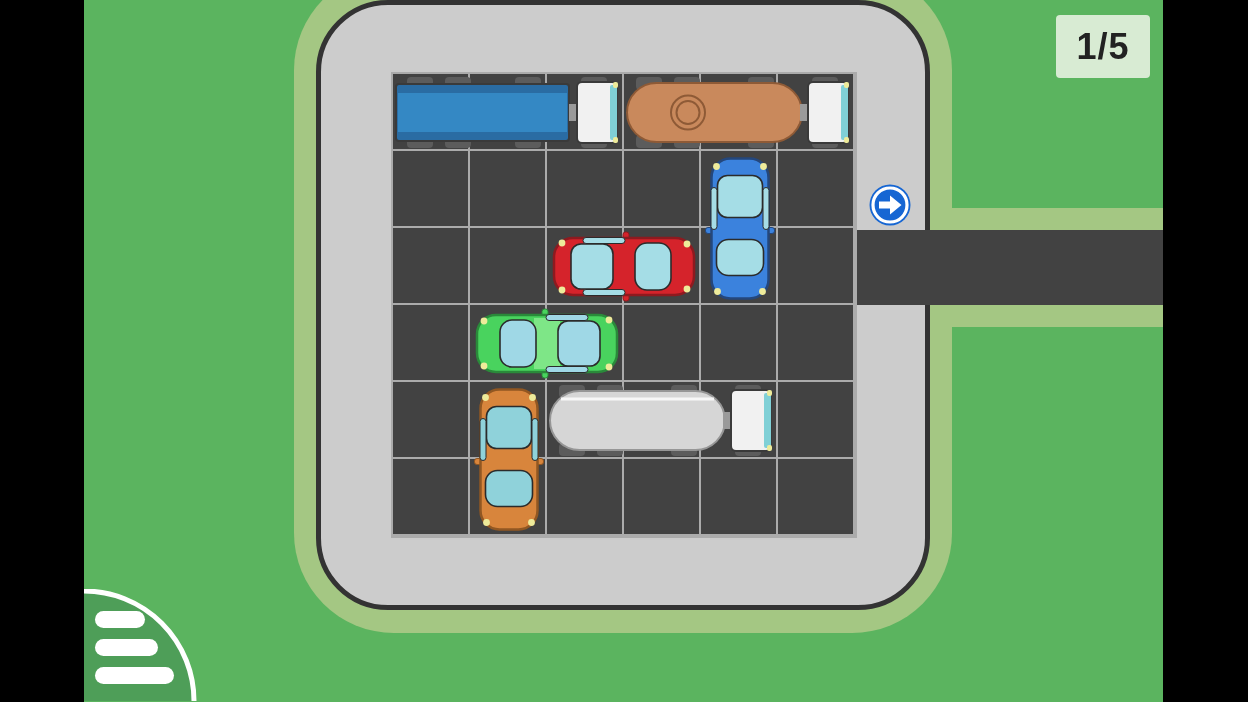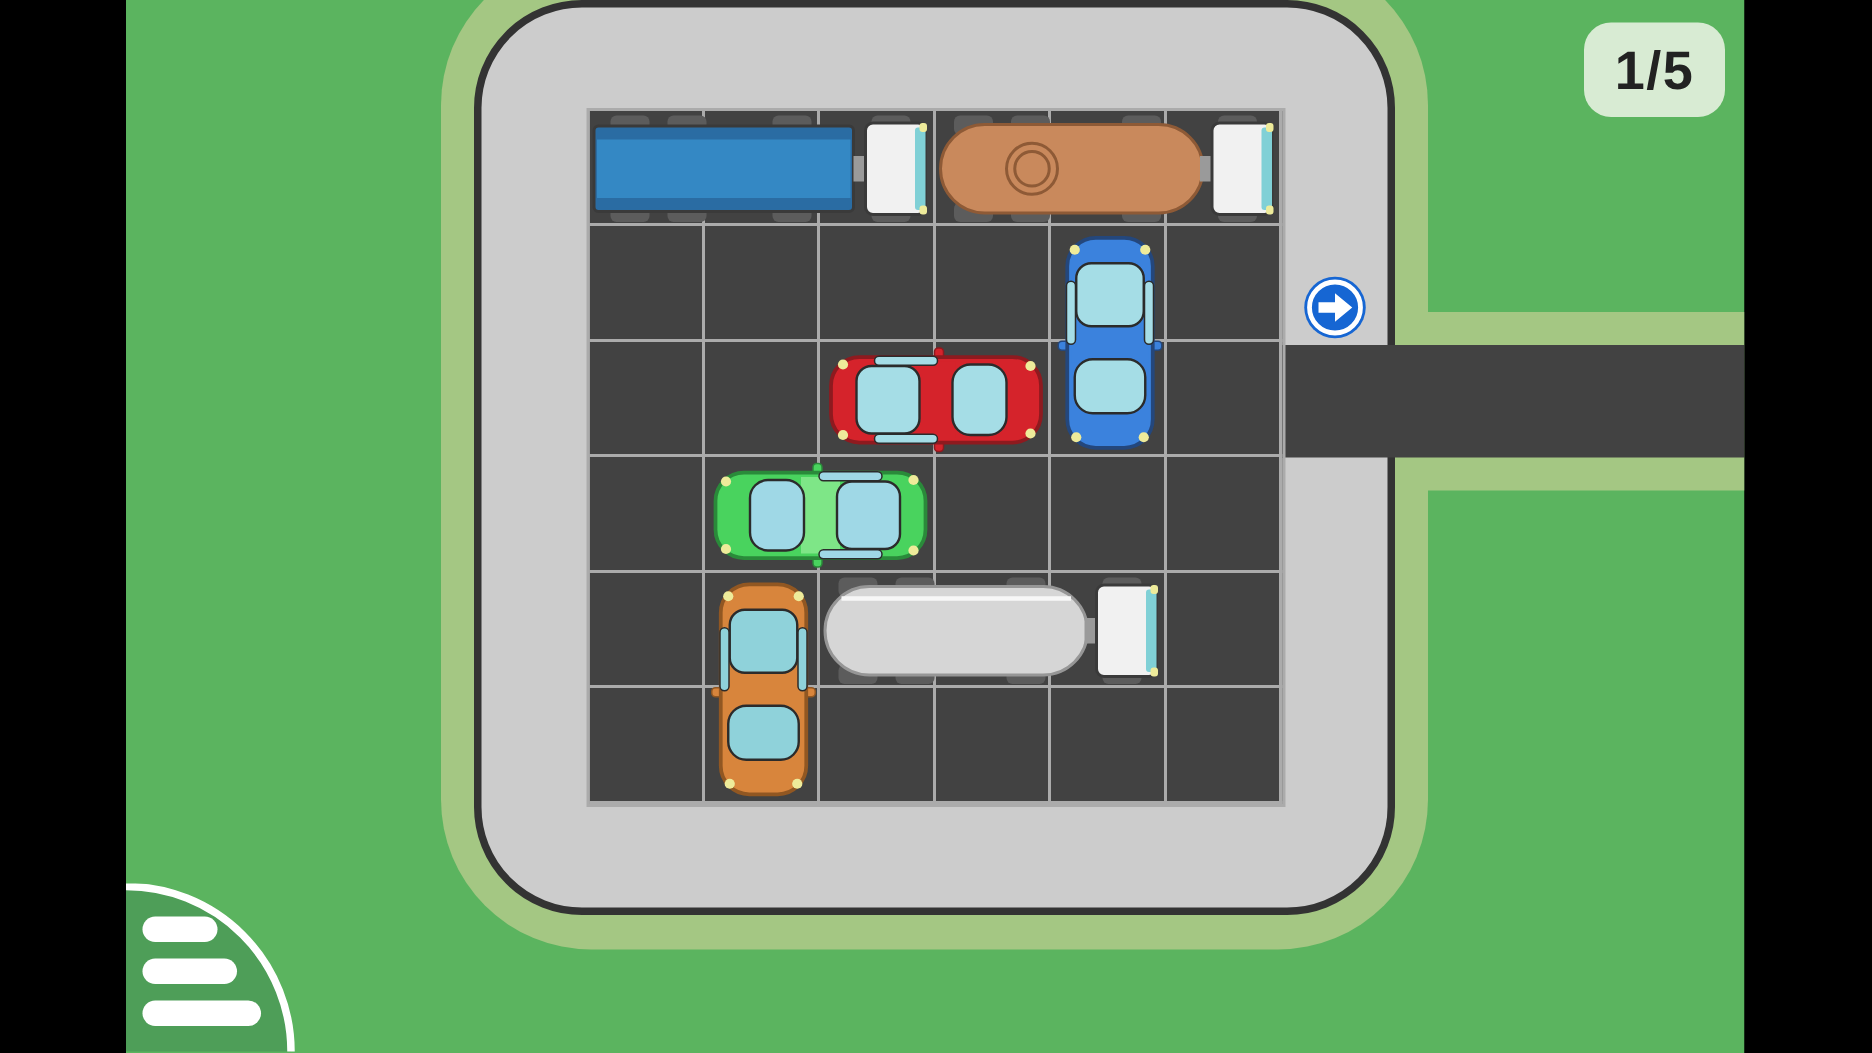--- a/index.html
+++ b/index.html
@@ -20,21 +20,21 @@
   .grid{position:absolute;left:393px;top:74px;width:462px;height:462px;
         background-color:var(--asphalt);
         background-image:
           repeating-linear-gradient(to right, transparent 0 75px, var(--grid_line) 75px 77px),
           repeating-linear-gradient(to bottom, transparent 0 75px, var(--grid_line) 75px 77px);
         outline:2px solid var(--grid_line);}
   .vehicle{position:absolute;}
   .exit-arrow{position:absolute;left:868px;top:183px;width:44px;height:44px;
               padding:0;border:none;background:transparent;cursor:pointer;}
   .level-badge{position:absolute;left:1056px;top:15px;width:94px;height:63px;
-               background:var(--badge_bg);border-radius:18px;color:var(--badge_text);
+               background:var(--badge_bg);border-radius:4px;color:var(--badge_text);
                font-size:36px;font-weight:bold;display:flex;align-items:center;
                justify-content:center;letter-spacing:1px;}
   .menu-btn{position:absolute;left:84px;top:589px;width:114px;height:113px;
             padding:0;border:none;background:transparent;cursor:pointer;}
 </style>
 </head>
 <body>
 
 <div class="stage">
   <div class="grass"></div>

